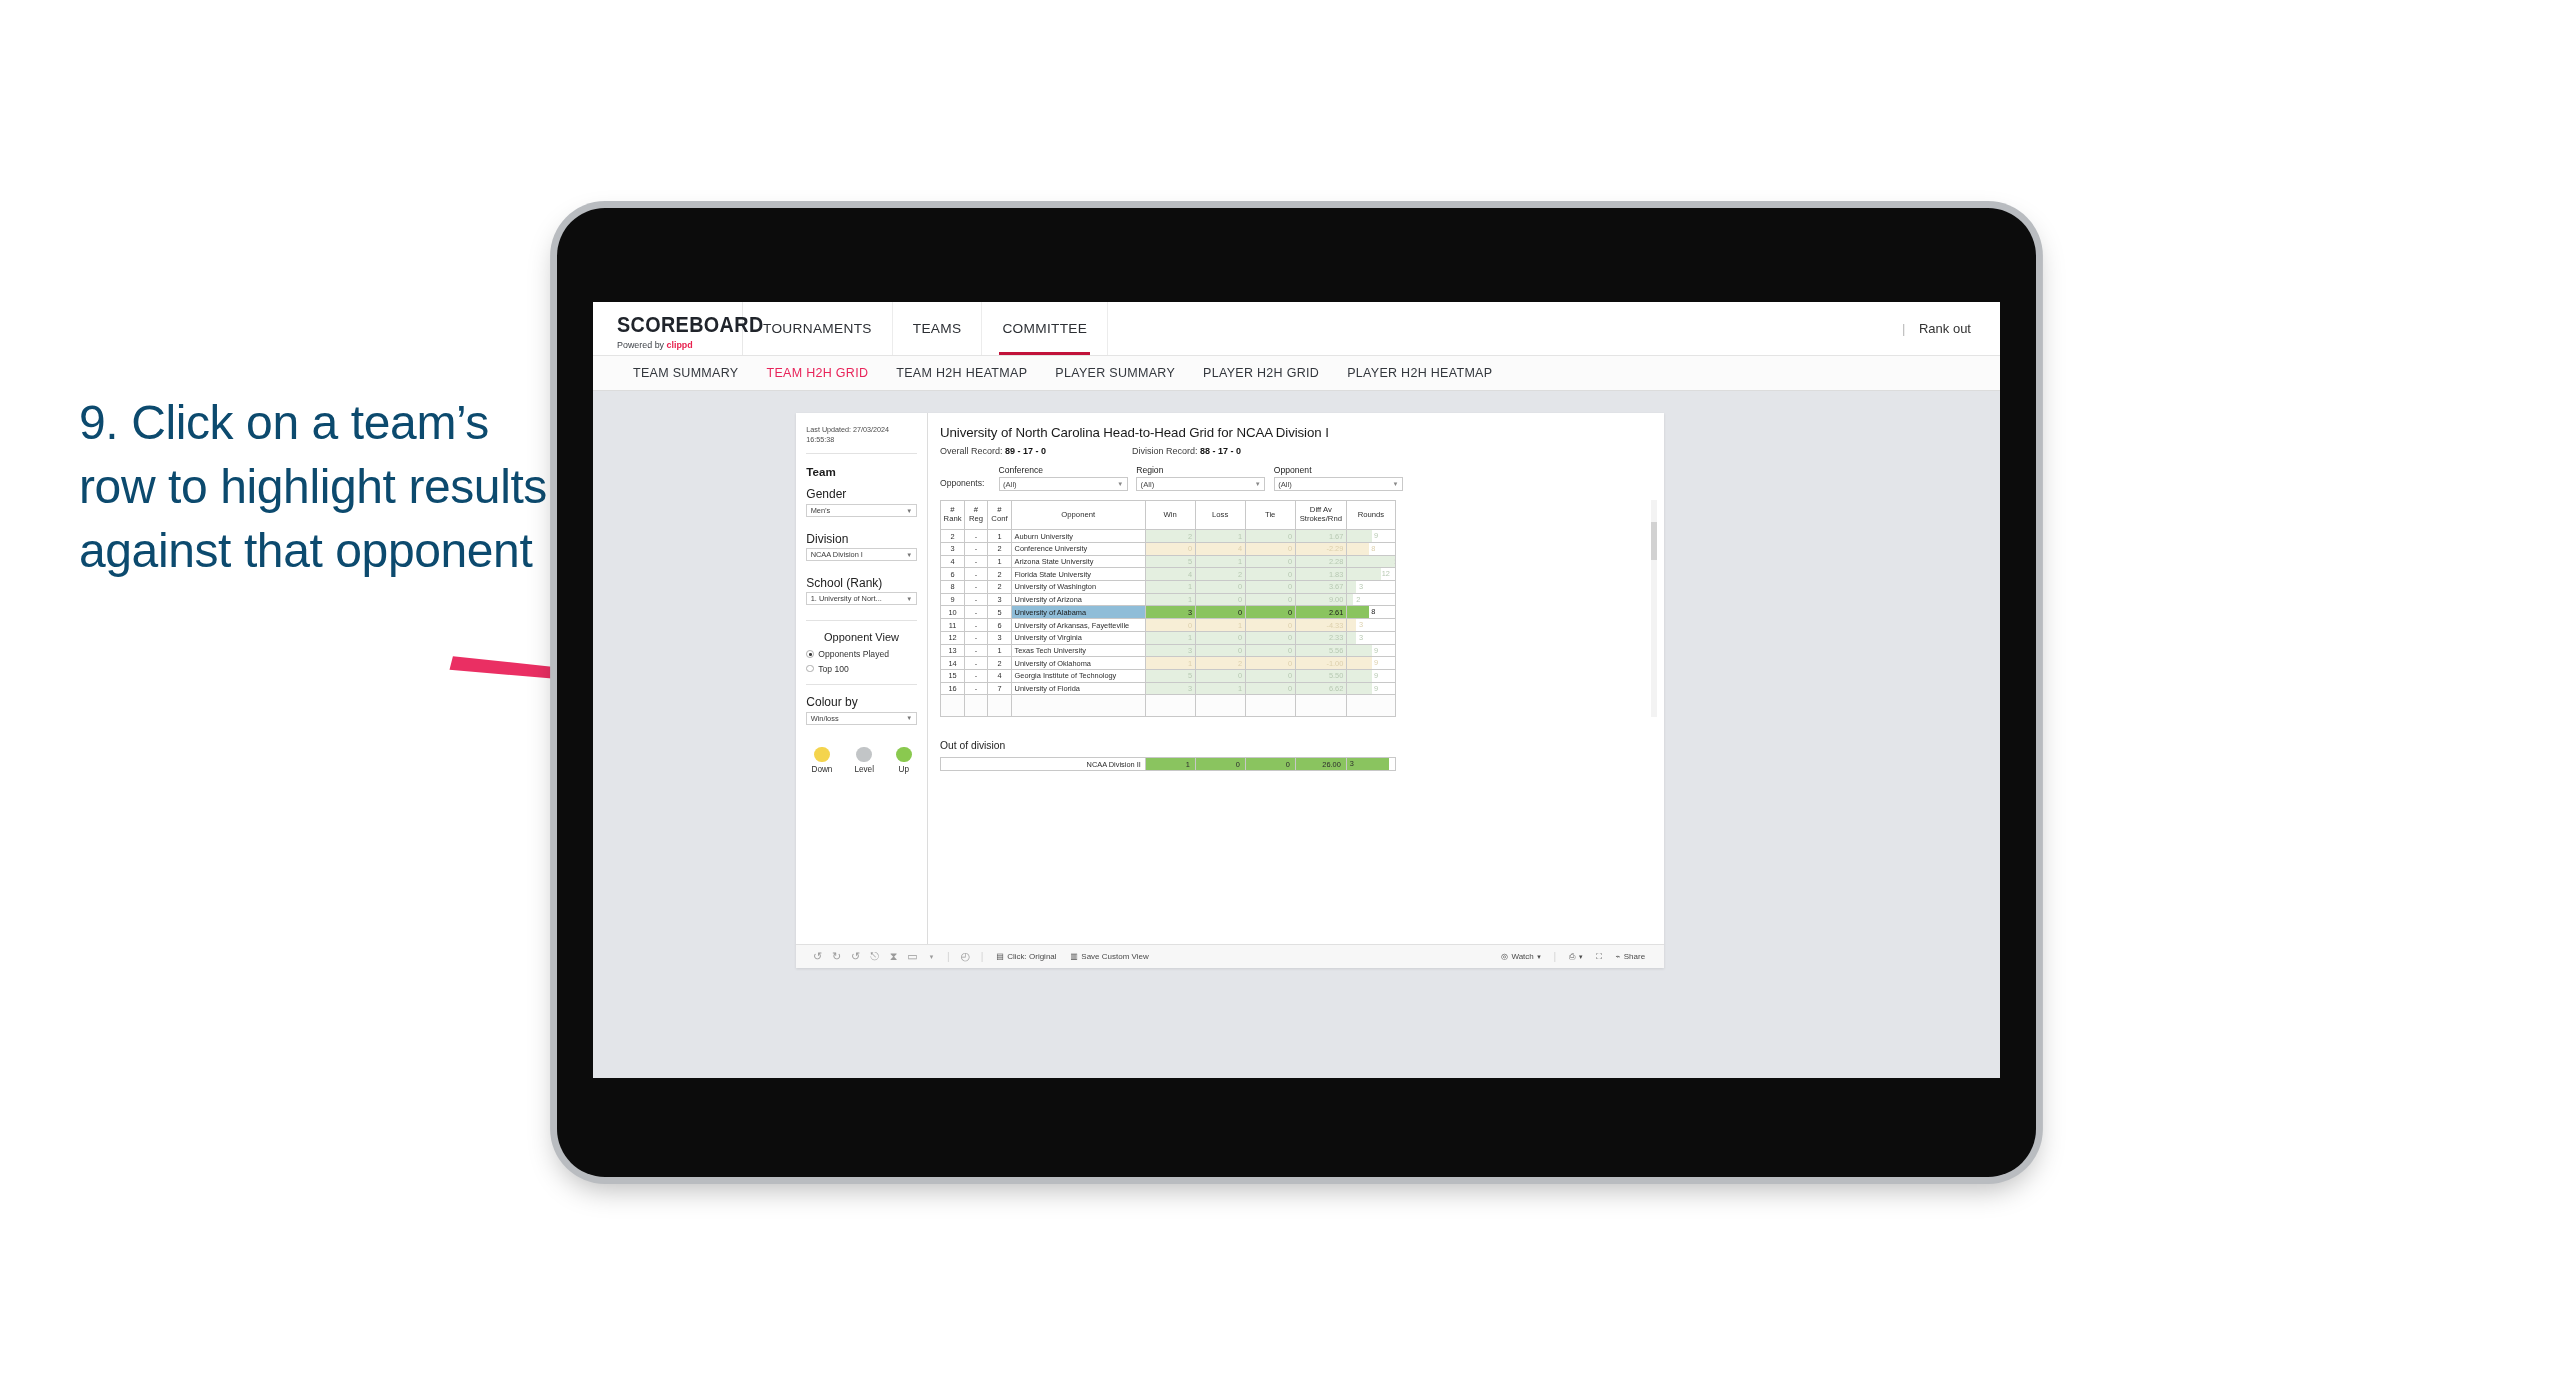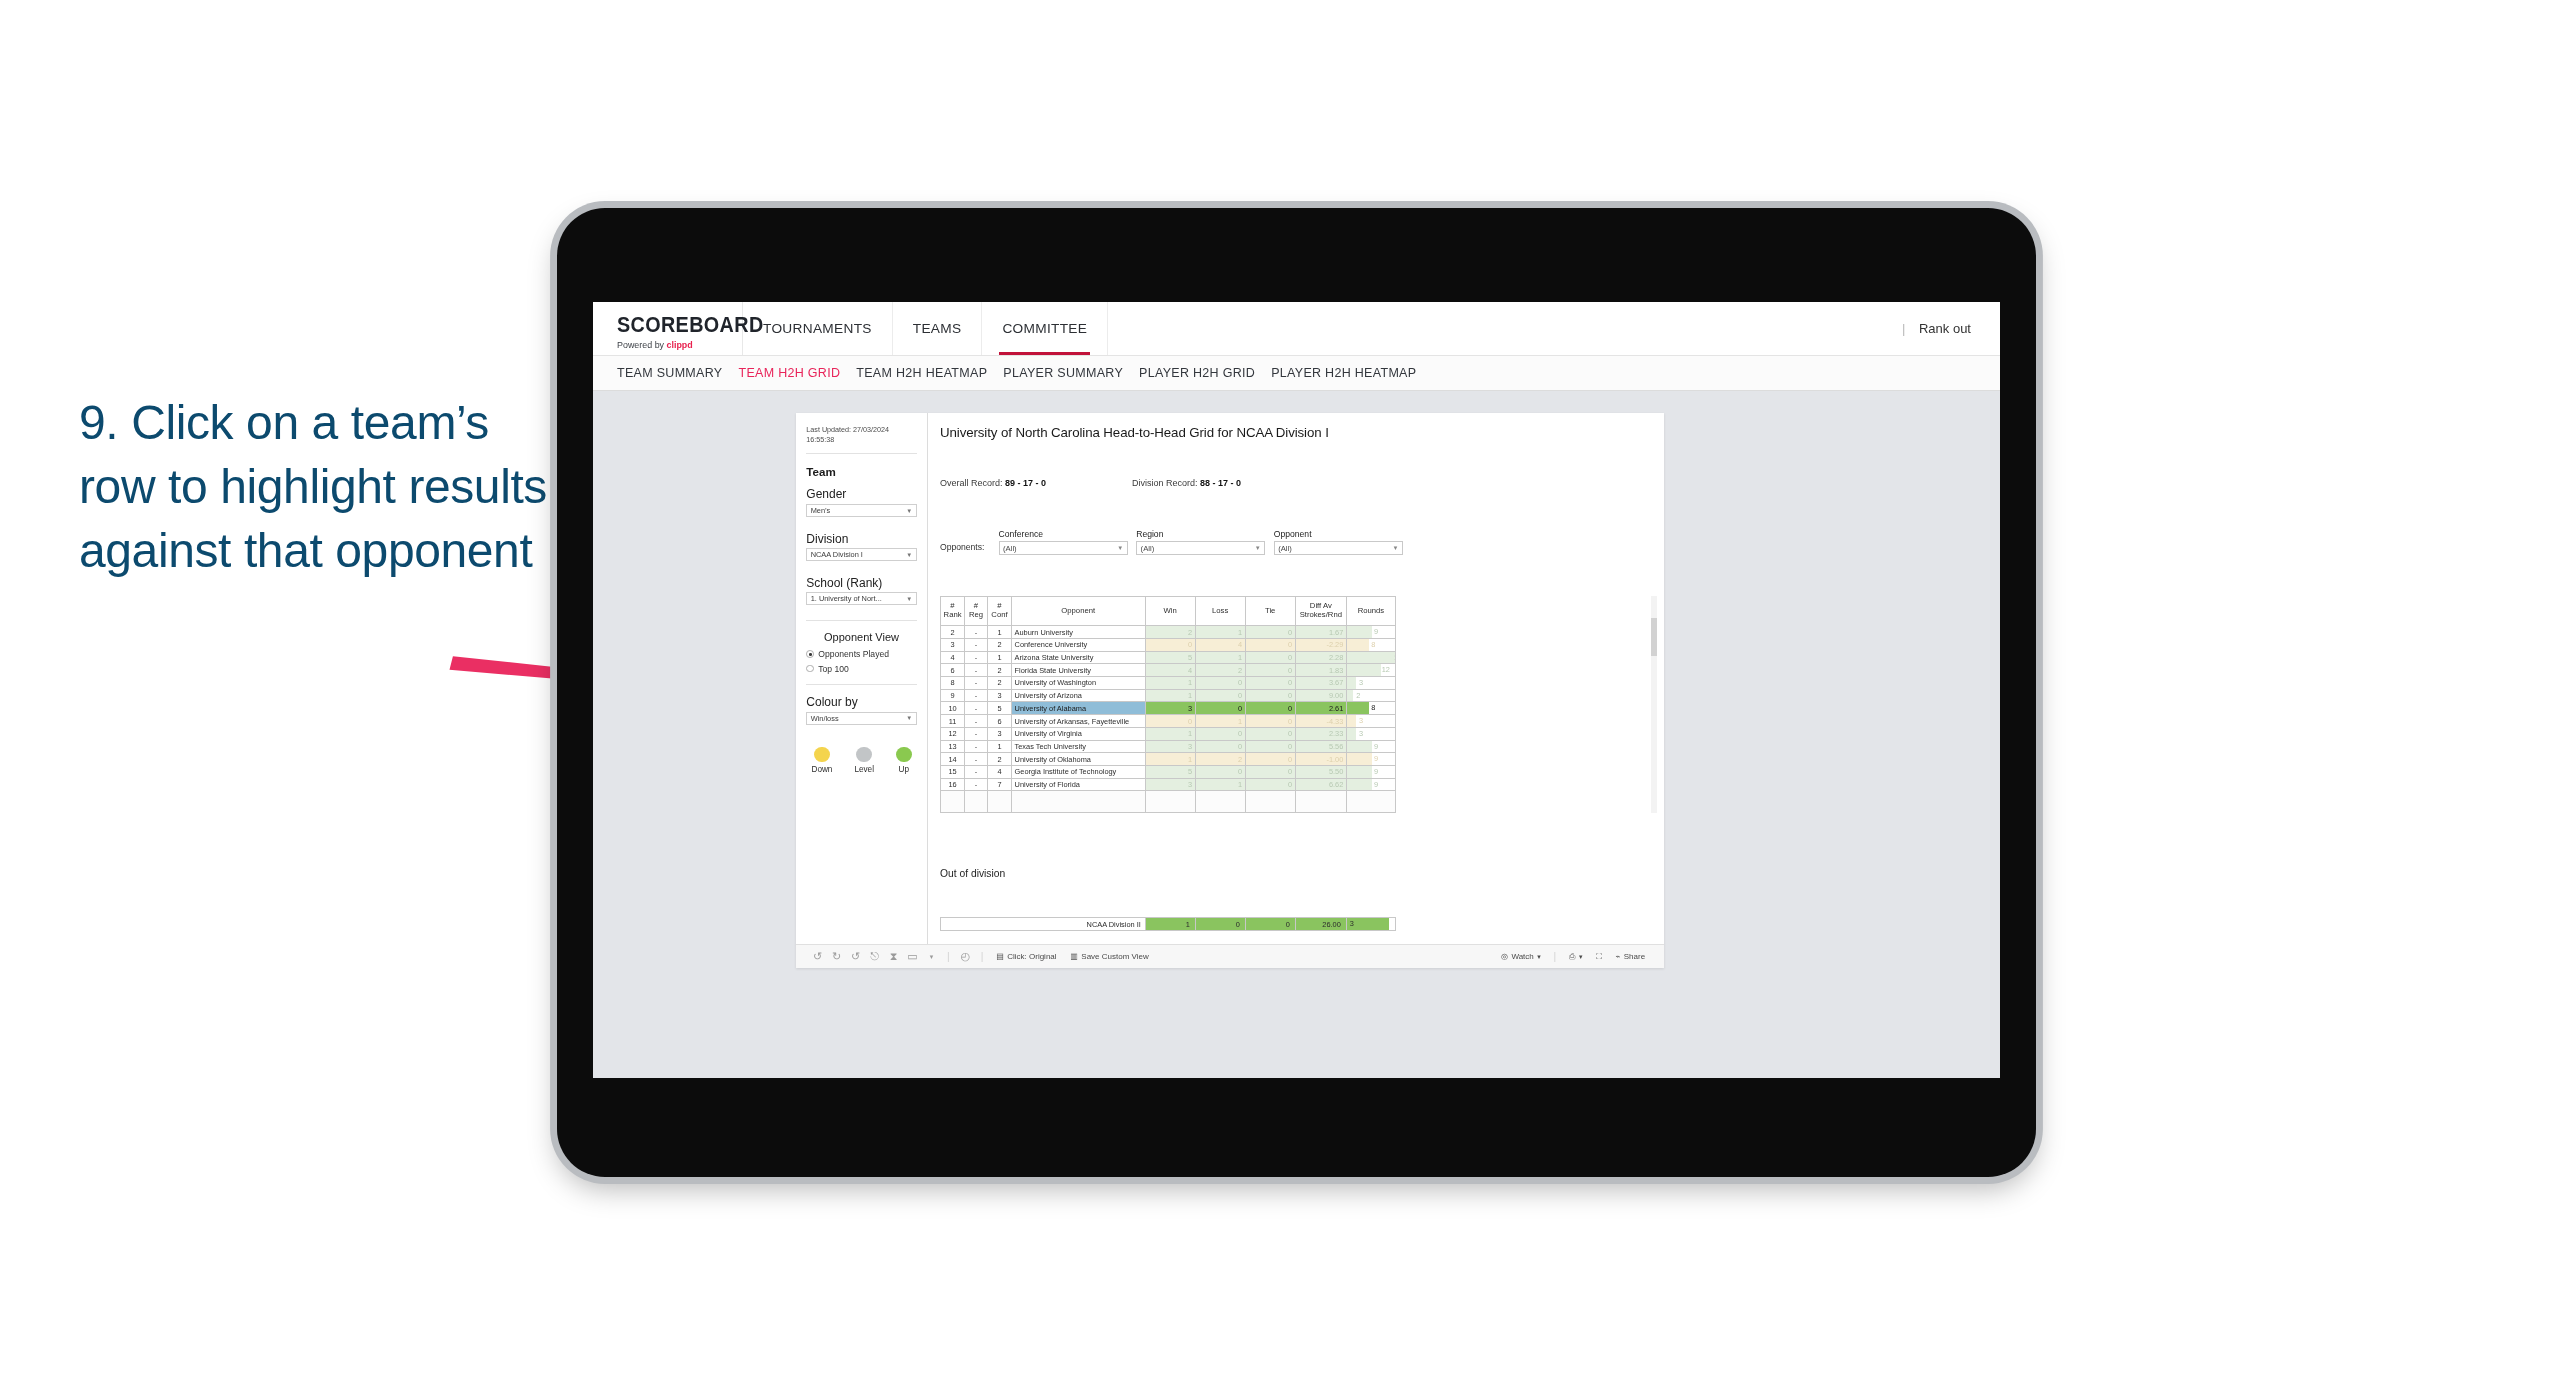--- a/index.html
+++ b/index.html
@@ -94,21 +94,21 @@
     padding-right: 29px; gap: 13.7px;
     font-size: 13px; color: #333;
   }
   .vdiv { color: #b9b9b9; }
   .signout { cursor: pointer; }
 
   .subnav {
     height: 35px; background: #fbfbfb;
     border-bottom: 0.9px solid #dcdcdc;
     display: flex; align-items: center;
-    padding-left: 24px; gap: 16px;
+    padding-left: 40px; gap: 28px;
   }
   .subnav-item {
     font-size: 12.5px; color: #33373d; letter-spacing: 0.3px;
     cursor: pointer;
   }
   .subnav-item.active { color: #e8245a; }
 
   
   .workspace {
     position: relative;
@@ -189,21 +189,21 @@
     padding: 0 5.2px; margin-top: 22px;
   }
   .legend-item { text-align: center; }
   .dot { width: 15.5px; height: 15.5px; border-radius: 50%; margin: 0 auto 2.6px; }
   .legend-label { font-size: 8.2px; color: #2d2d2d; }
 
   
   .maincol {
     flex: 1; padding: 12px 13.7px 0 12px;
     position: relative;
-    display: flex; flex-direction: column; gap: 32px;
+    display: flex; flex-direction: column;
   }
   .grid-title {
     font-size: 13.3px; color: #1a1a1a; font-weight: 400;
     letter-spacing: -0.1px;
   }
   .records {
     display: flex; margin-top: 6px; font-size: 9px; color: #3a3a3a;
   }
   .records .rec { width: 192px; }
   .records b { color: #111; font-weight: 700; }

